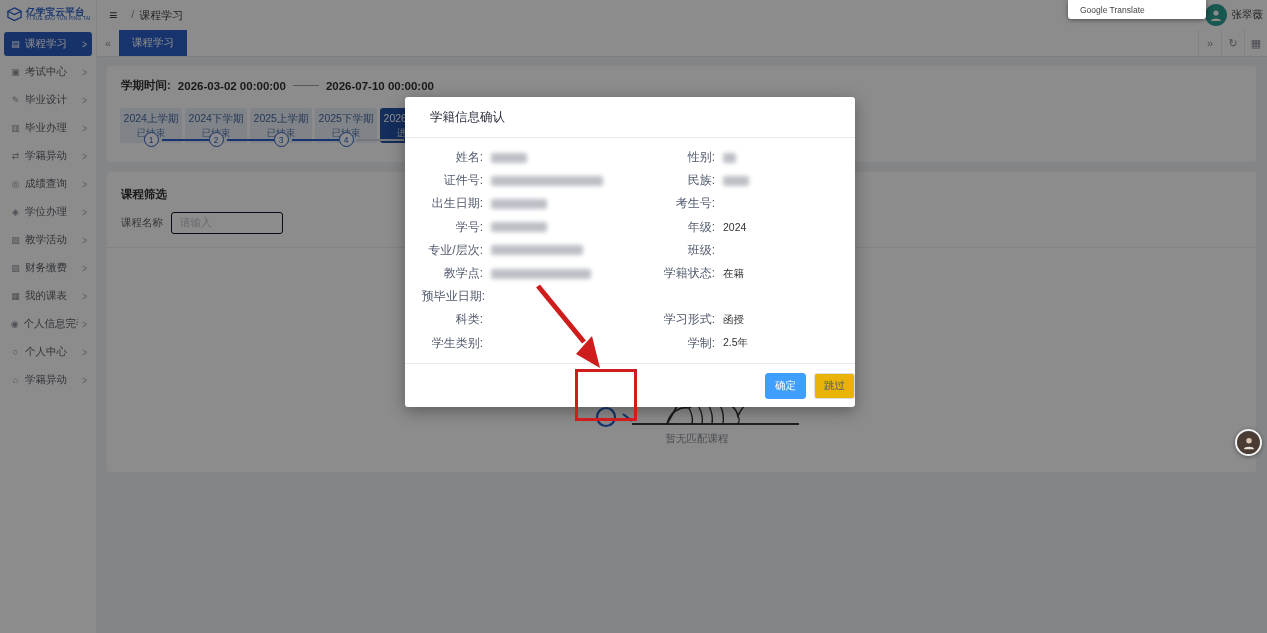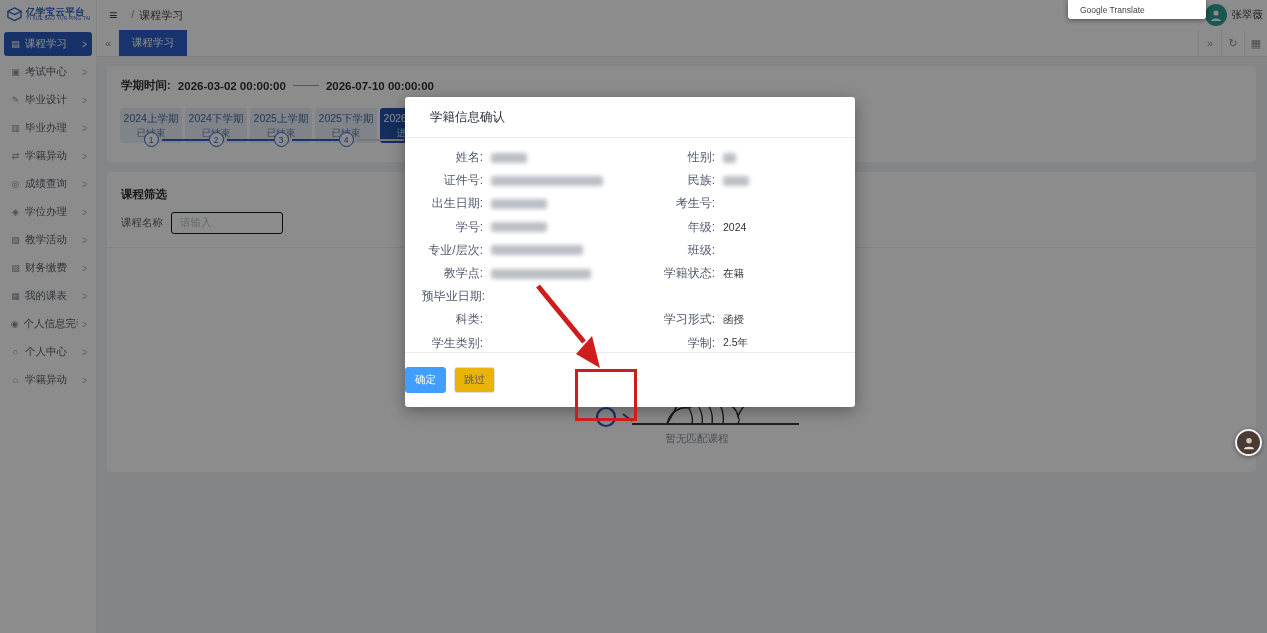--- a/index.html
+++ b/index.html
@@ -71,21 +71,21 @@
   .modal-div { margin-top:11px; border-top:1px solid #e8eaec; }
   .m-rows { padding-top:8px; }
   .m-row { display:flex; align-items:center; height:23.2px; padding-left:10px; }
   .m-cell { display:flex; align-items:center; }
   .m-cell.c-left { width:230px; }
   .m-lab { font-size:12px; color:#515a6e; white-space:nowrap; }
   .c-left .m-lab { width:68px; text-align:right; }
   .c-right .m-lab { width:70px; text-align:right; }
   .m-val { font-size:10.5px; color:#303133; margin-left:8px; }
   .blur-pill { height:10px; margin-left:8px; border-radius:2px; background:#b4b8bf; filter:blur(2px); opacity:.9; }
-  .modal-footer { position:absolute; left:0; right:0; bottom:0; height:55px; border-top:1px solid #e8eaec; display:flex; align-items:center; justify-content:flex-start; gap:8px; }
+  .modal-footer { position:absolute; left:0; right:0; bottom:0; height:44px; border-top:1px solid #e8eaec; display:flex; align-items:center; justify-content:flex-end; gap:8px; }
   .btn { font-size:10.5px; border-radius:3px; padding:5px 9px; cursor:pointer; font-family:inherit; }
   .btn-confirm { background:#409eff; border:1px solid #409eff; color:#fff; }
   .btn-skip { background:#eab308; border:1px solid #dcdee2; color:#515a6e; }
   
   .gt-popup { position:absolute; left:1068px; top:0; width:138px; height:19px; background:#fff; border-radius:0 0 3px 3px; box-shadow:0 1px 5px rgba(0,0,0,.45); z-index:30; display:flex; align-items:center; padding-left:12px; font-size:8.5px; color:#444; cursor:pointer; }
   
   .anno-rect { position:absolute; left:575px; top:369px; width:62px; height:52px; border:3px solid #cf1d1d; z-index:40; }
   .anno-arrow { position:absolute; left:520px; top:278px; width:100px; height:100px; z-index:40; }
 </style>
 </head>

